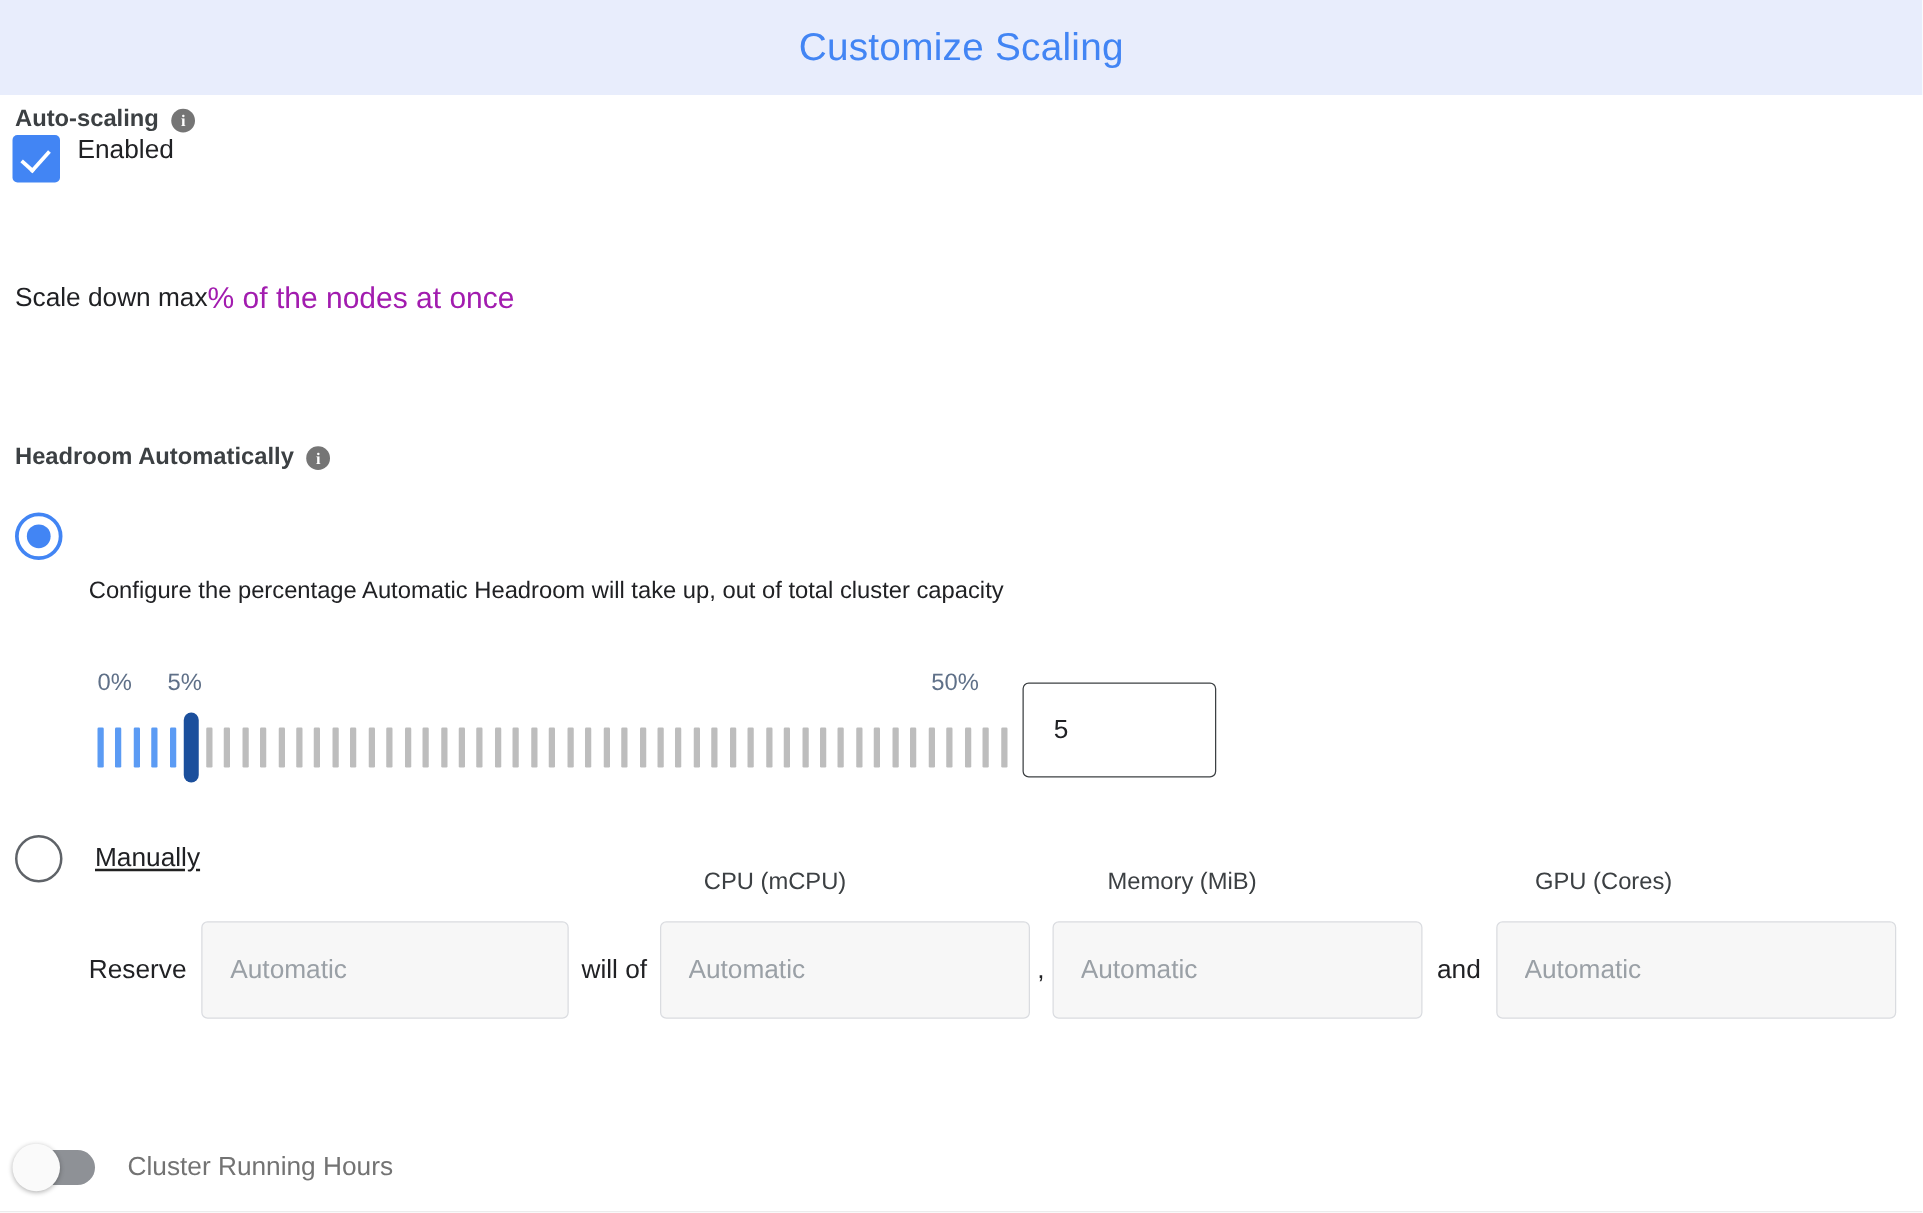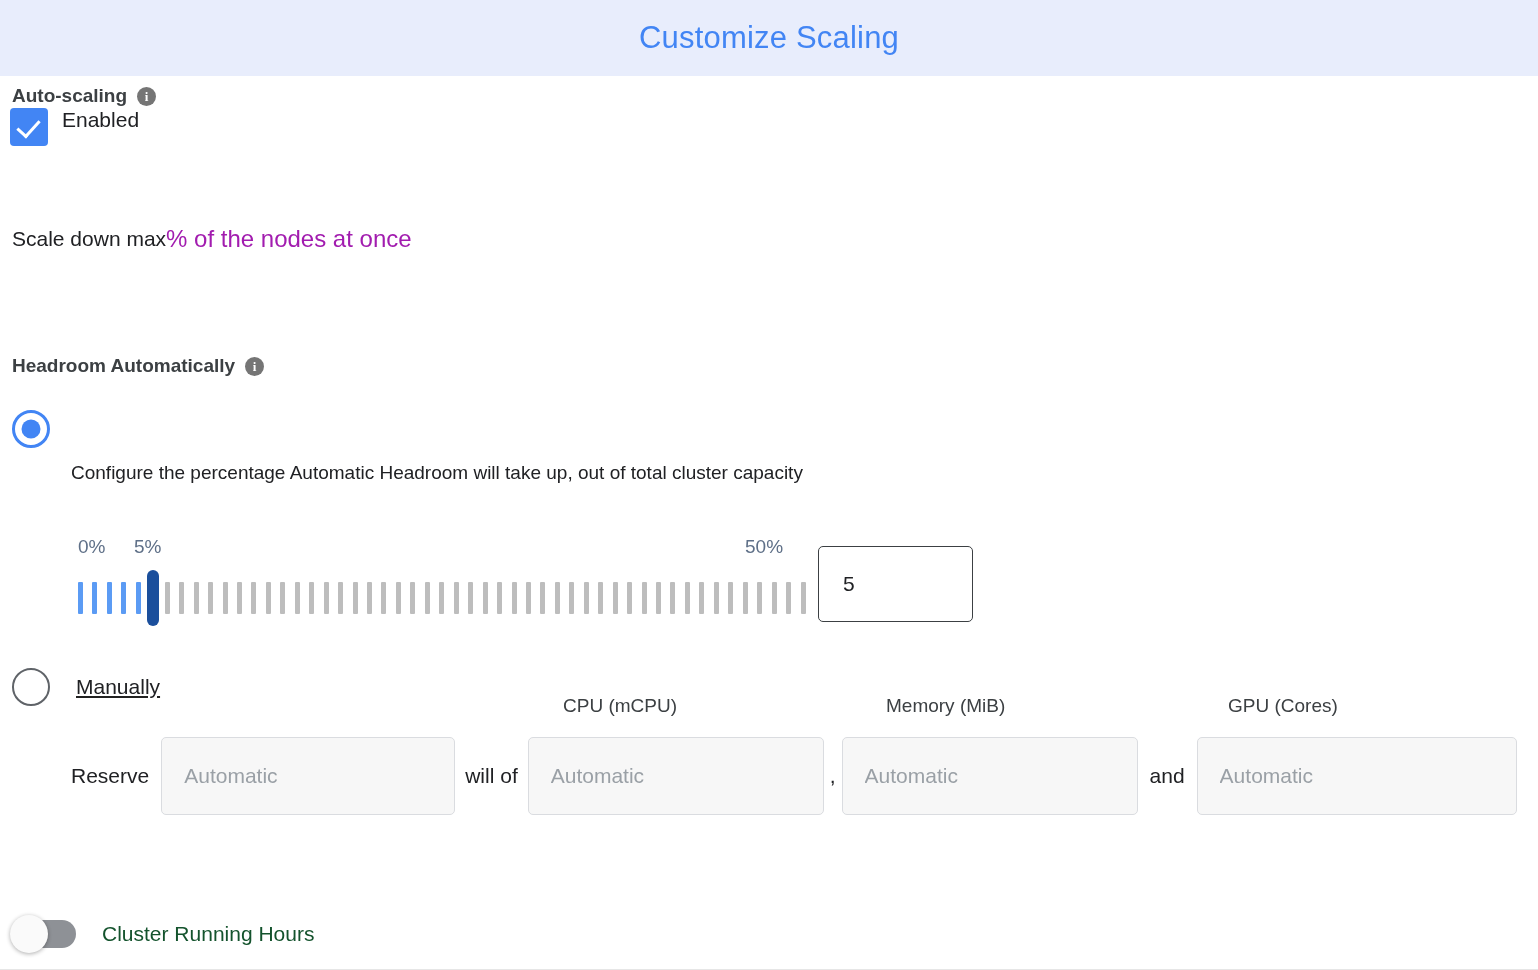--- a/index.html
+++ b/index.html
@@ -319,21 +319,21 @@
     left: -4px;
     top: -5px;
     width: 38px;
     height: 38px;
     border-radius: 50%;
     background: #fafafa;
     box-shadow: 0 1px 4px rgba(0,0,0,0.32);
   }
   .toggle-text {
     font-size: 21px;
-    color: #14532d;
+    color: #737373;
   }
   .bottom-divider {
     position: absolute;
     left: 0;
     bottom: 0;
     width: 1538px;
     height: 1px;
     background: #e6e6e6;
   }
 </style>

